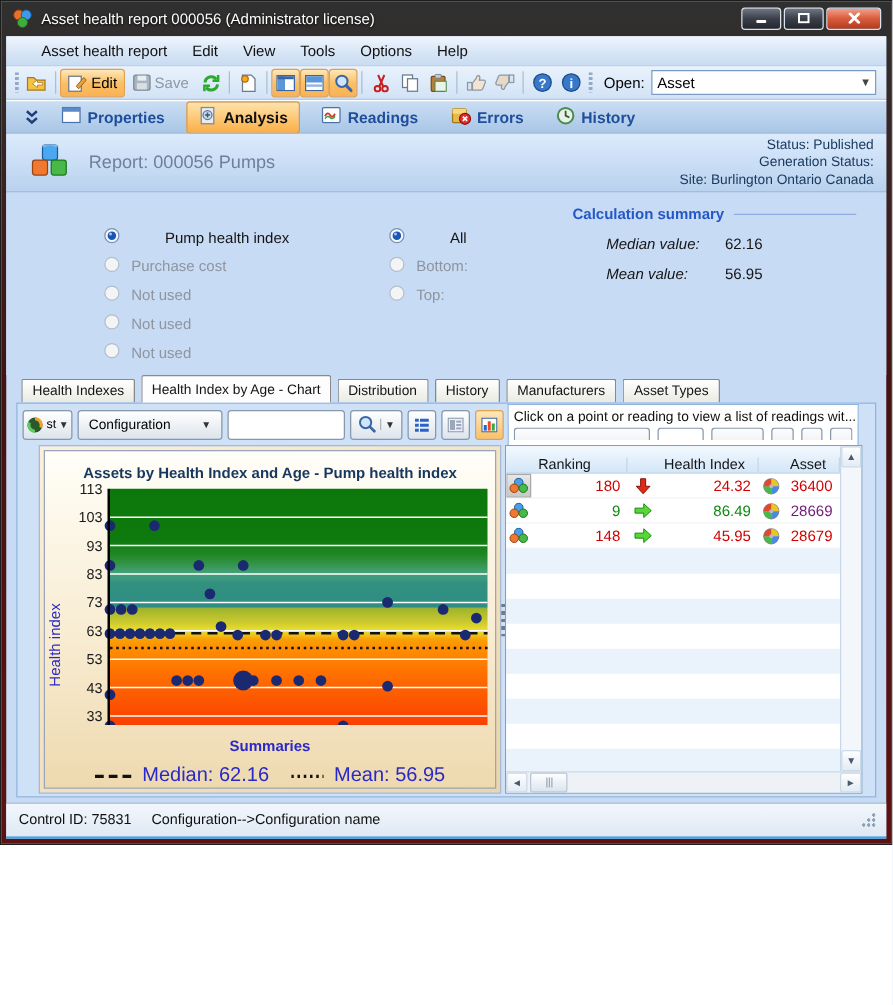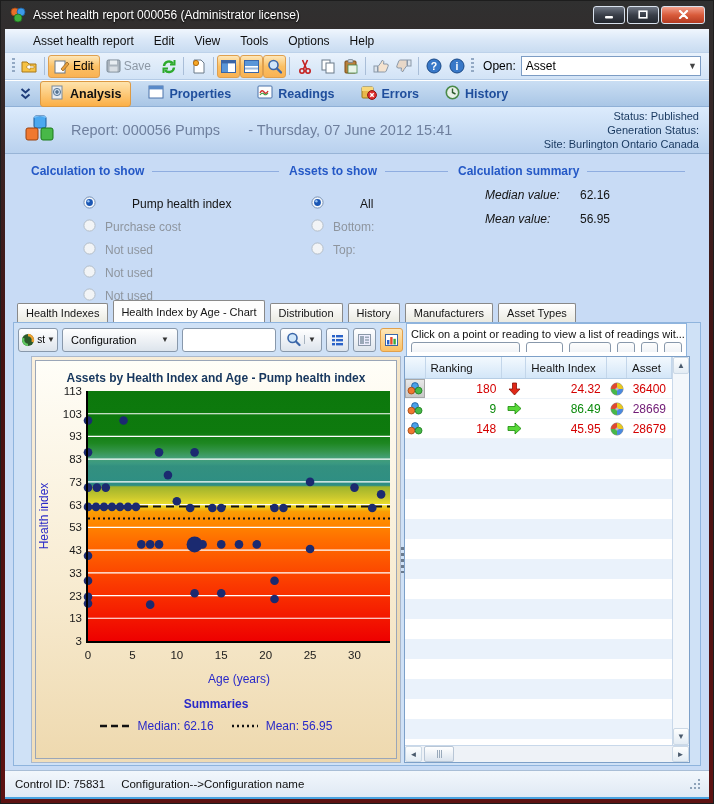--- a/index.html
+++ b/index.html
@@ -1,17 +1,17 @@
 <!DOCTYPE html>
 <html><head>
 <meta charset="utf-8">
 <style>
 *{margin:0;padding:0;box-sizing:border-box;font-family:"Liberation Sans",sans-serif;}
 html,body{width:714px;height:804px;overflow:hidden;background:#fff;}
-.win{position:relative;width:714px;height:804px;border:1px solid #1d1d1d;background:linear-gradient(180deg,#303030,#451212 45%,#5d1212);}
+.win{position:relative;width:714px;height:676px;border:1px solid #1d1d1d;background:linear-gradient(180deg,#303030,#451212 45%,#5d1212);}
 .titlebar{height:27px;display:flex;align-items:center;padding:0 8px;color:#fff;font-size:12px;}
 .app-icon{width:18px;height:16px;margin-right:6px;}
 .title-text{flex:1;text-shadow:0 1px 2px #000;}
 .winbtns{display:flex;gap:2px;}
 .wbtn{width:32px;height:18px;border:1px solid #d9e2ee;border-radius:3px;background:linear-gradient(180deg,#6f7683,#3a3f49 50%,#23272e);display:flex;align-items:center;justify-content:center;}
 .wbtn.close{width:44px;background:linear-gradient(180deg,#f2a08c,#d95b3b 50%,#b33a20);}
 .body{position:absolute;left:4px;right:4px;top:28px;bottom:4px;background:#c8dbf5;display:flex;flex-direction:column;border-bottom:2px solid #49a3e0;}
 .menubar{height:24px;background:linear-gradient(180deg,#f0f6fd,#d9e7f7 50%,#c9dcf1);display:flex;align-items:center;padding-left:18px;font-size:12px;border-bottom:1px solid #bdd2ea;}
 .menu-item{padding:3px 10px;color:#101010;}
 .toolbar{height:27px;background:linear-gradient(180deg,#e9f2fc,#d2e3f6);display:flex;align-items:center;padding:0 6px 0 4px;border-bottom:1px solid #b4cbe6;}
@@ -56,27 +56,27 @@
 .cbtn{height:24px;border:1px solid #8898ab;border-radius:3px;background:linear-gradient(180deg,#fff,#dde4ec);display:flex;align-items:center;justify-content:center;font-size:11px;}
 .ct-right{flex:1;background:#fff;border:1px solid #8fb4dd;border-bottom:none;position:relative;overflow:hidden;}
 .hint{font-size:11px;color:#101010;padding:4px 0 0 4px;white-space:nowrap;position:relative;z-index:2;background:#fff;}
 .clipbtns{display:flex;gap:6px;margin:2px 4px 0 4px;height:10px;overflow:hidden;}
 .clipbtn{border:1px solid #8898ab;border-radius:3px 3px 0 0;background:linear-gradient(180deg,#fdfdfd,#e8edf3);height:18px;}
 .tp-content{flex:1;display:flex;min-height:0;padding:0 13px 2px 17px;}
 .chart-panel{flex:1;background:linear-gradient(150deg,#faf0dd,#ecd5a9);border:1px solid #aab8cc;padding:3px;}
 .chart-box{height:100%;border:1px solid #9aa6b8;background:linear-gradient(180deg,#fffef8 0%,#f8ecd2 55%,#eed9af 100%);display:flex;flex-direction:column;align-items:center;}
 .ch-title{font-size:12px;font-weight:bold;color:#17375e;margin-top:10px;}
 .ch-legtitle{font-size:12px;font-weight:bold;color:#2929c8;text-align:center;margin-top:10px;}
-.ch-legrow{display:flex;align-items:center;justify-content:center;gap:8px;font-size:12px;color:#2929c8;margin-top:8px;}
+.ch-legrow{display:flex;align-items:center;justify-content:center;gap:8px;font-size:16px;color:#2929c8;margin-top:8px;}
 .splitter{width:7px;display:flex;align-items:center;justify-content:center;}
 .splitdots{width:3px;height:26px;background:repeating-linear-gradient(180deg,#6b7c90 0 3px,transparent 3px 6px);}
 .right-panel{width:286px;background:#fff;border:1px solid #7da0c8;display:flex;flex-direction:column;}
 .rp-main{flex:1;display:flex;min-height:0;}
 .rtable{flex:1;min-width:0;overflow:hidden;background:repeating-linear-gradient(180deg,#eaf2fb 0 20px,#fff 20px 40px);background-position:0 2px;}
-.thead{display:flex;height:22px;background:linear-gradient(180deg,#f3f9fe,#d3e6f8);border-bottom:1px solid #b6cde4;}
+.thead{display:flex;height:22px;background:linear-gradient(180deg,#f3f9fe,#d3e6f8);border-bottom:1px solid #b6cde4;align-items:flex-end;}
 .th{font-size:11.5px;color:#141414;display:flex;align-items:center;padding-left:5px;border-right:1px solid #c3d6ea;}
 .trow{display:flex;height:20px;align-items:center;border-bottom:1px solid #eef3f9;background:#fff;}
 .td{font-size:12px;display:flex;align-items:center;justify-content:flex-end;padding-right:6px;height:100%;}
 .td.icon{justify-content:center;padding-right:0;}
 .vsb{width:17px;border-left:1px solid #c8d8ea;background:#f3f7fb;display:flex;flex-direction:column;}
 .vsb .sbtn{height:17px;display:flex;align-items:center;justify-content:center;font-size:8px;color:#4a5a6c;background:linear-gradient(180deg,#fdfefe,#e3ecf4);border:1px solid #ccd9e6;border-radius:2px;}
 .vsb .track{flex:1;}
 .hsb{height:17px;border-top:1px solid #c8d8ea;background:#eef2f7;display:flex;}
 .hsb .sbtn{width:17px;display:flex;align-items:center;justify-content:center;font-size:8px;color:#4a5a6c;background:linear-gradient(180deg,#fdfefe,#e3ecf4);border:1px solid #ccd9e6;border-radius:2px;}
 .hsb .thumb{width:30px;margin-left:2px;background:linear-gradient(180deg,#fff,#dbe4ee);border:1px solid #b8c6d6;border-radius:2px;display:flex;align-items:center;justify-content:center;gap:1px;}
@@ -245,34 +245,34 @@
       </div>
     </div>
 
     <div class="tabstrip1" id="tabstrip1">
       <div class="chev">
         <svg width="11" height="12" viewBox="0 0 11 12">
             <path d="M1.5 1 L5.5 4.5 L9.5 1" fill="none" stroke="#1f3d7a" stroke-width="2"></path>
             <path d="M1.5 6.5 L5.5 10 L9.5 6.5" fill="none" stroke="#1f3d7a" stroke-width="2"></path>
           </svg>
       </div>
-    <div class="vtab active">
+    <div class="vtab">
+          <span><svg width="16" height="14" viewBox="0 0 16 14">
+              <rect x="1" y="1" width="14" height="12" fill="#fff" stroke="#4a72aa"></rect>
+              <rect x="1" y="1" width="14" height="3.4" fill="#5a8ac8"></rect>
+            </svg></span>
+          <span>Properties</span>
+        </div>
+        <div class="vtab active">
           <span><svg width="15" height="15" viewBox="0 0 15 15">
               <rect x="2" y="1" width="10" height="13" fill="#e8ecf0" stroke="#7a8a9a"></rect>
               <circle cx="7" cy="7" r="3.6" fill="#c8d8ea" stroke="#5a7a9a"></circle>
               <path d="M7 5 v4 M5 7 h4" stroke="#3a5a7a" stroke-width="1.2"></path>
             </svg></span>
           <span>Analysis</span>
-        </div>
-        <div class="vtab">
-          <span><svg width="16" height="14" viewBox="0 0 16 14">
-              <rect x="1" y="1" width="14" height="12" fill="#fff" stroke="#4a72aa"></rect>
-              <rect x="1" y="1" width="14" height="3.4" fill="#5a8ac8"></rect>
-            </svg></span>
-          <span>Properties</span>
         </div>
         <div class="vtab">
           <span><svg width="16" height="14" viewBox="0 0 16 14">
               <rect x="1" y="1" width="14" height="12" rx="1" fill="#fdfdfd" stroke="#4a72aa"></rect>
               <path d="M3 8 q2-4 4-1 q2 3 4-1" fill="none" stroke="#d03030" stroke-width="1.4"></path>
               <path d="M3 10 q2-3 4-1 q2 2 4-1" fill="none" stroke="#3a9a3a" stroke-width="1.1"></path>
             </svg></span>
           <span>Readings</span>
         </div>
         <div class="vtab">
@@ -298,36 +298,31 @@
         <g stroke-width="1">
           <rect x="11" y="2" width="12" height="12" rx="2" fill="#4aa8f0" stroke="#1a5a9a"></rect>
           <path d="M11 4 q6 -3 12 0 l0 -2 -12 0 z" fill="#8accff" opacity="0.8"></path>
           <rect x="3" y="14" width="12" height="12" rx="2" fill="#f07830" stroke="#9a4210"></rect>
           <rect x="18" y="14" width="12" height="12" rx="2" fill="#48b848" stroke="#1a7a1a"></rect>
         </g>
       </svg>
       <div class="banner-main">
         <div class="banner-line1">
           <span>Report: 000056 Pumps</span>
-          <span class="date">- Thursday, 07 June 2012 15:41</span>
         </div>
       </div>
       <div class="banner-right">
         <div>Status: Published</div>
         <div>Generation Status:</div>
         <div>Site: Burlington Ontario Canada</div>
       </div>
     </div>
 
     <div class="options">
       <div class="ocol1">
-        <div class="gcap">
-            <span>Calculation to show</span>
-            <span class="line"></span>
-          </div>
         <div id="radios1">
             <div class="radio-row">
               <span><svg width="13" height="13" viewBox="0 0 13 13">
                   <circle cx="6.5" cy="6.5" r="5.6" fill="#f4f8fc" stroke="#7a92b4"></circle>
                   <circle cx="6.5" cy="6.5" r="3.4" fill="#1a56b4"></circle>
                   <circle cx="5.4" cy="5.2" r="1.2" fill="#9ac4f4"></circle>
                 </svg></span>
               <span>Pump health index</span>
             </div>
             <div class="radio-row off">
@@ -350,24 +345,20 @@
             </div>
             <div class="radio-row off">
               <span><svg width="13" height="13" viewBox="0 0 13 13">
                   <circle cx="6.5" cy="6.5" r="5.6" fill="#f2f4f6" stroke="#b4bec8"></circle>
                 </svg></span>
               <span>Not used</span>
             </div>
           </div>
       </div>
       <div class="ocol2">
-        <div class="gcap">
-            <span>Assets to show</span>
-            <span class="line"></span>
-          </div>
         <div id="radios2">
             <div class="radio-row">
               <span><svg width="13" height="13" viewBox="0 0 13 13">
                   <circle cx="6.5" cy="6.5" r="5.6" fill="#f4f8fc" stroke="#7a92b4"></circle>
                   <circle cx="6.5" cy="6.5" r="3.4" fill="#1a56b4"></circle>
                   <circle cx="5.4" cy="5.2" r="1.2" fill="#9ac4f4"></circle>
                 </svg></span>
               <span>All</span>
             </div>
             <div class="radio-row off">

